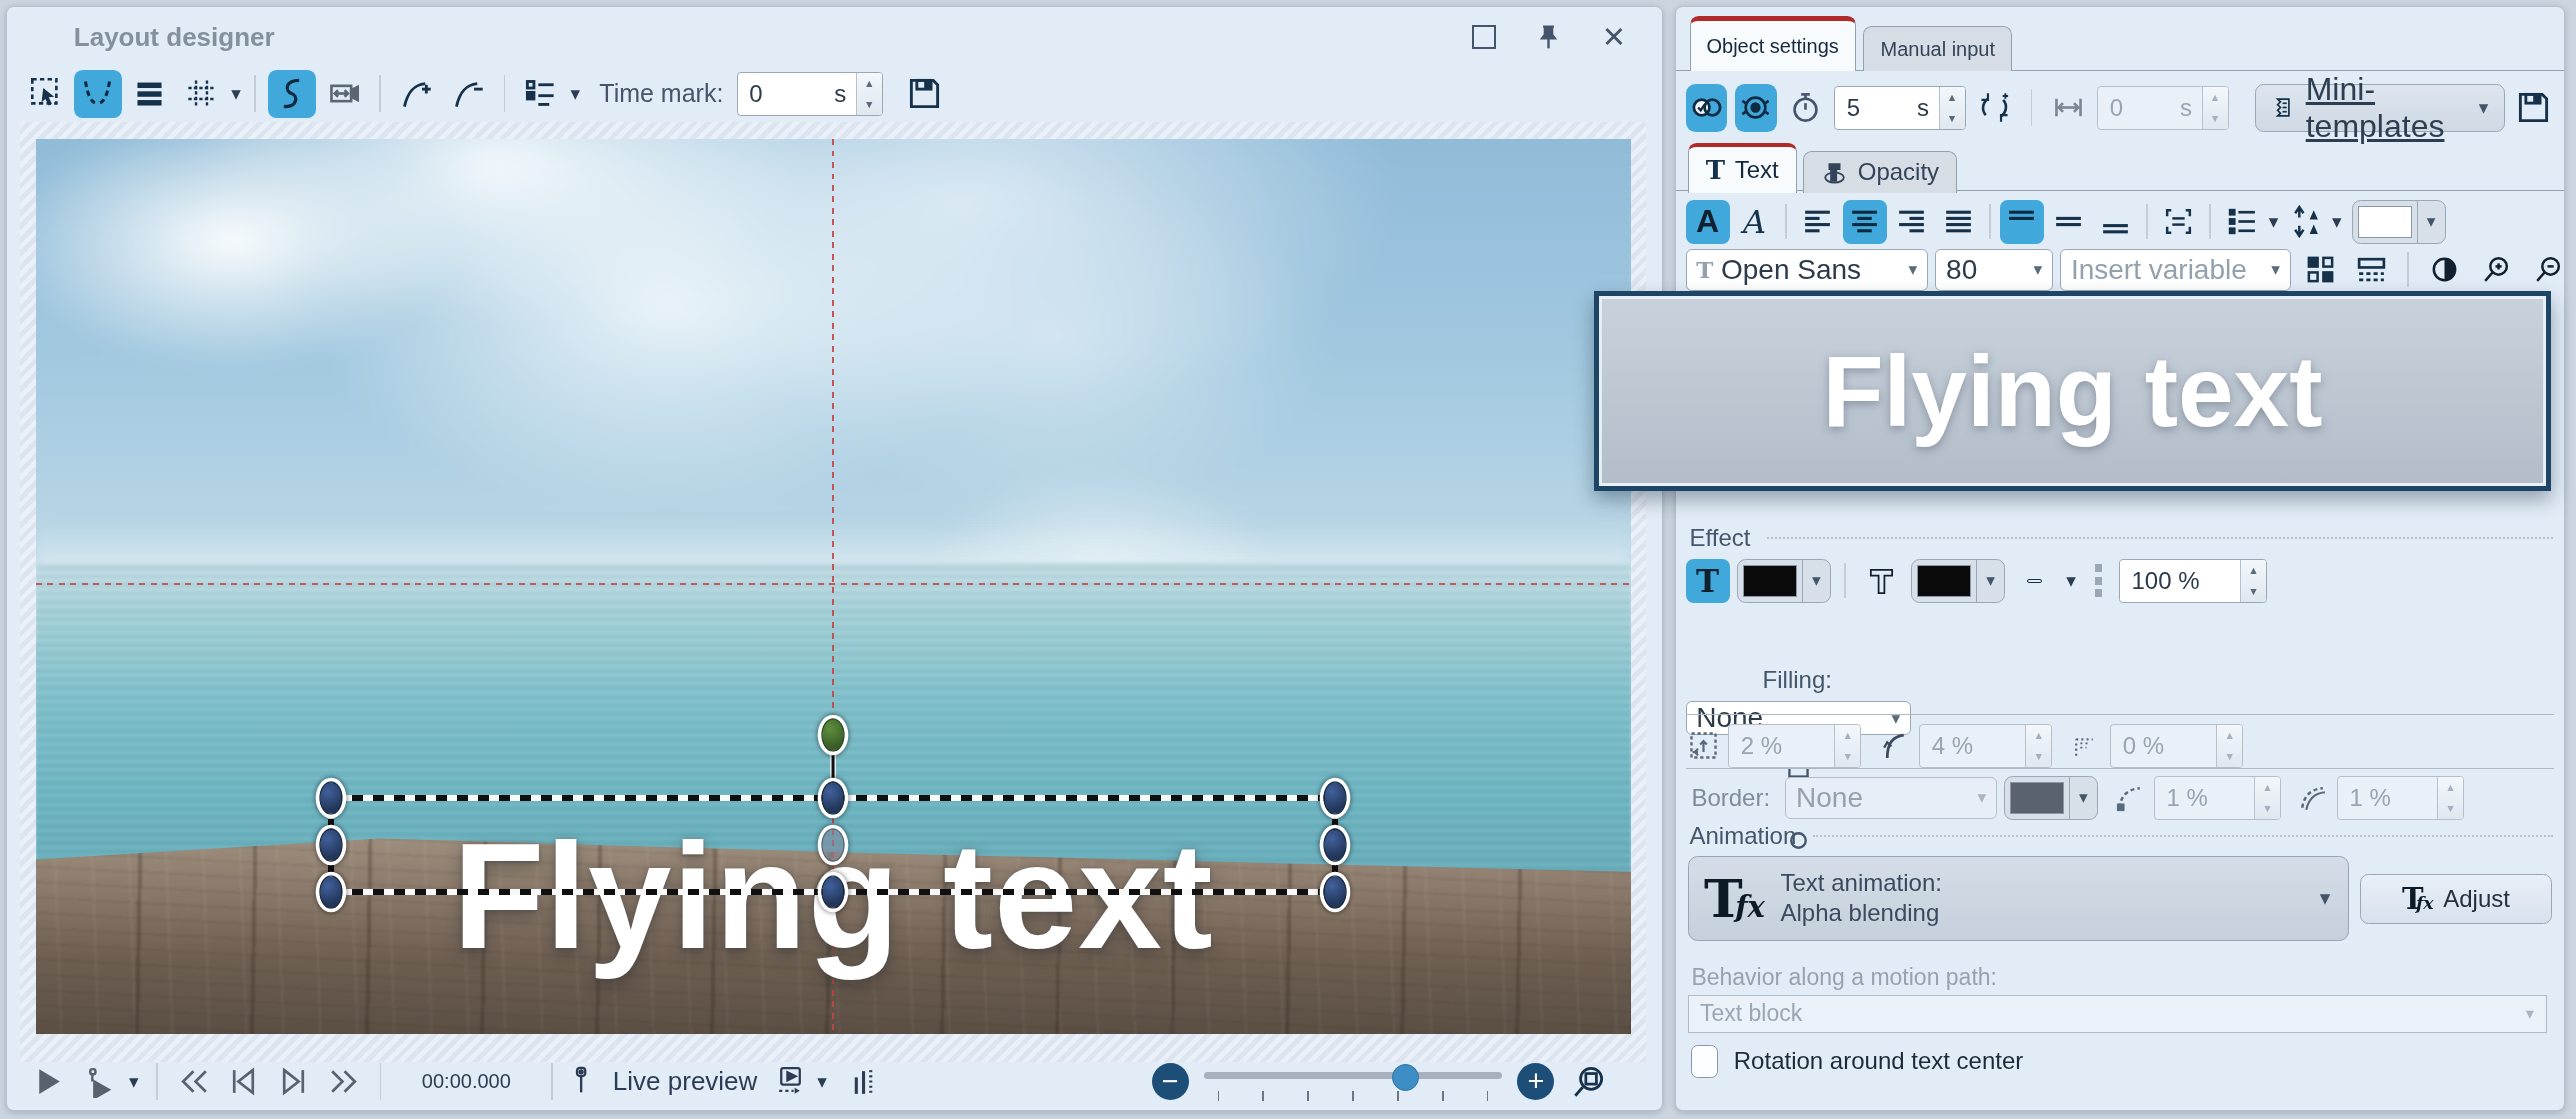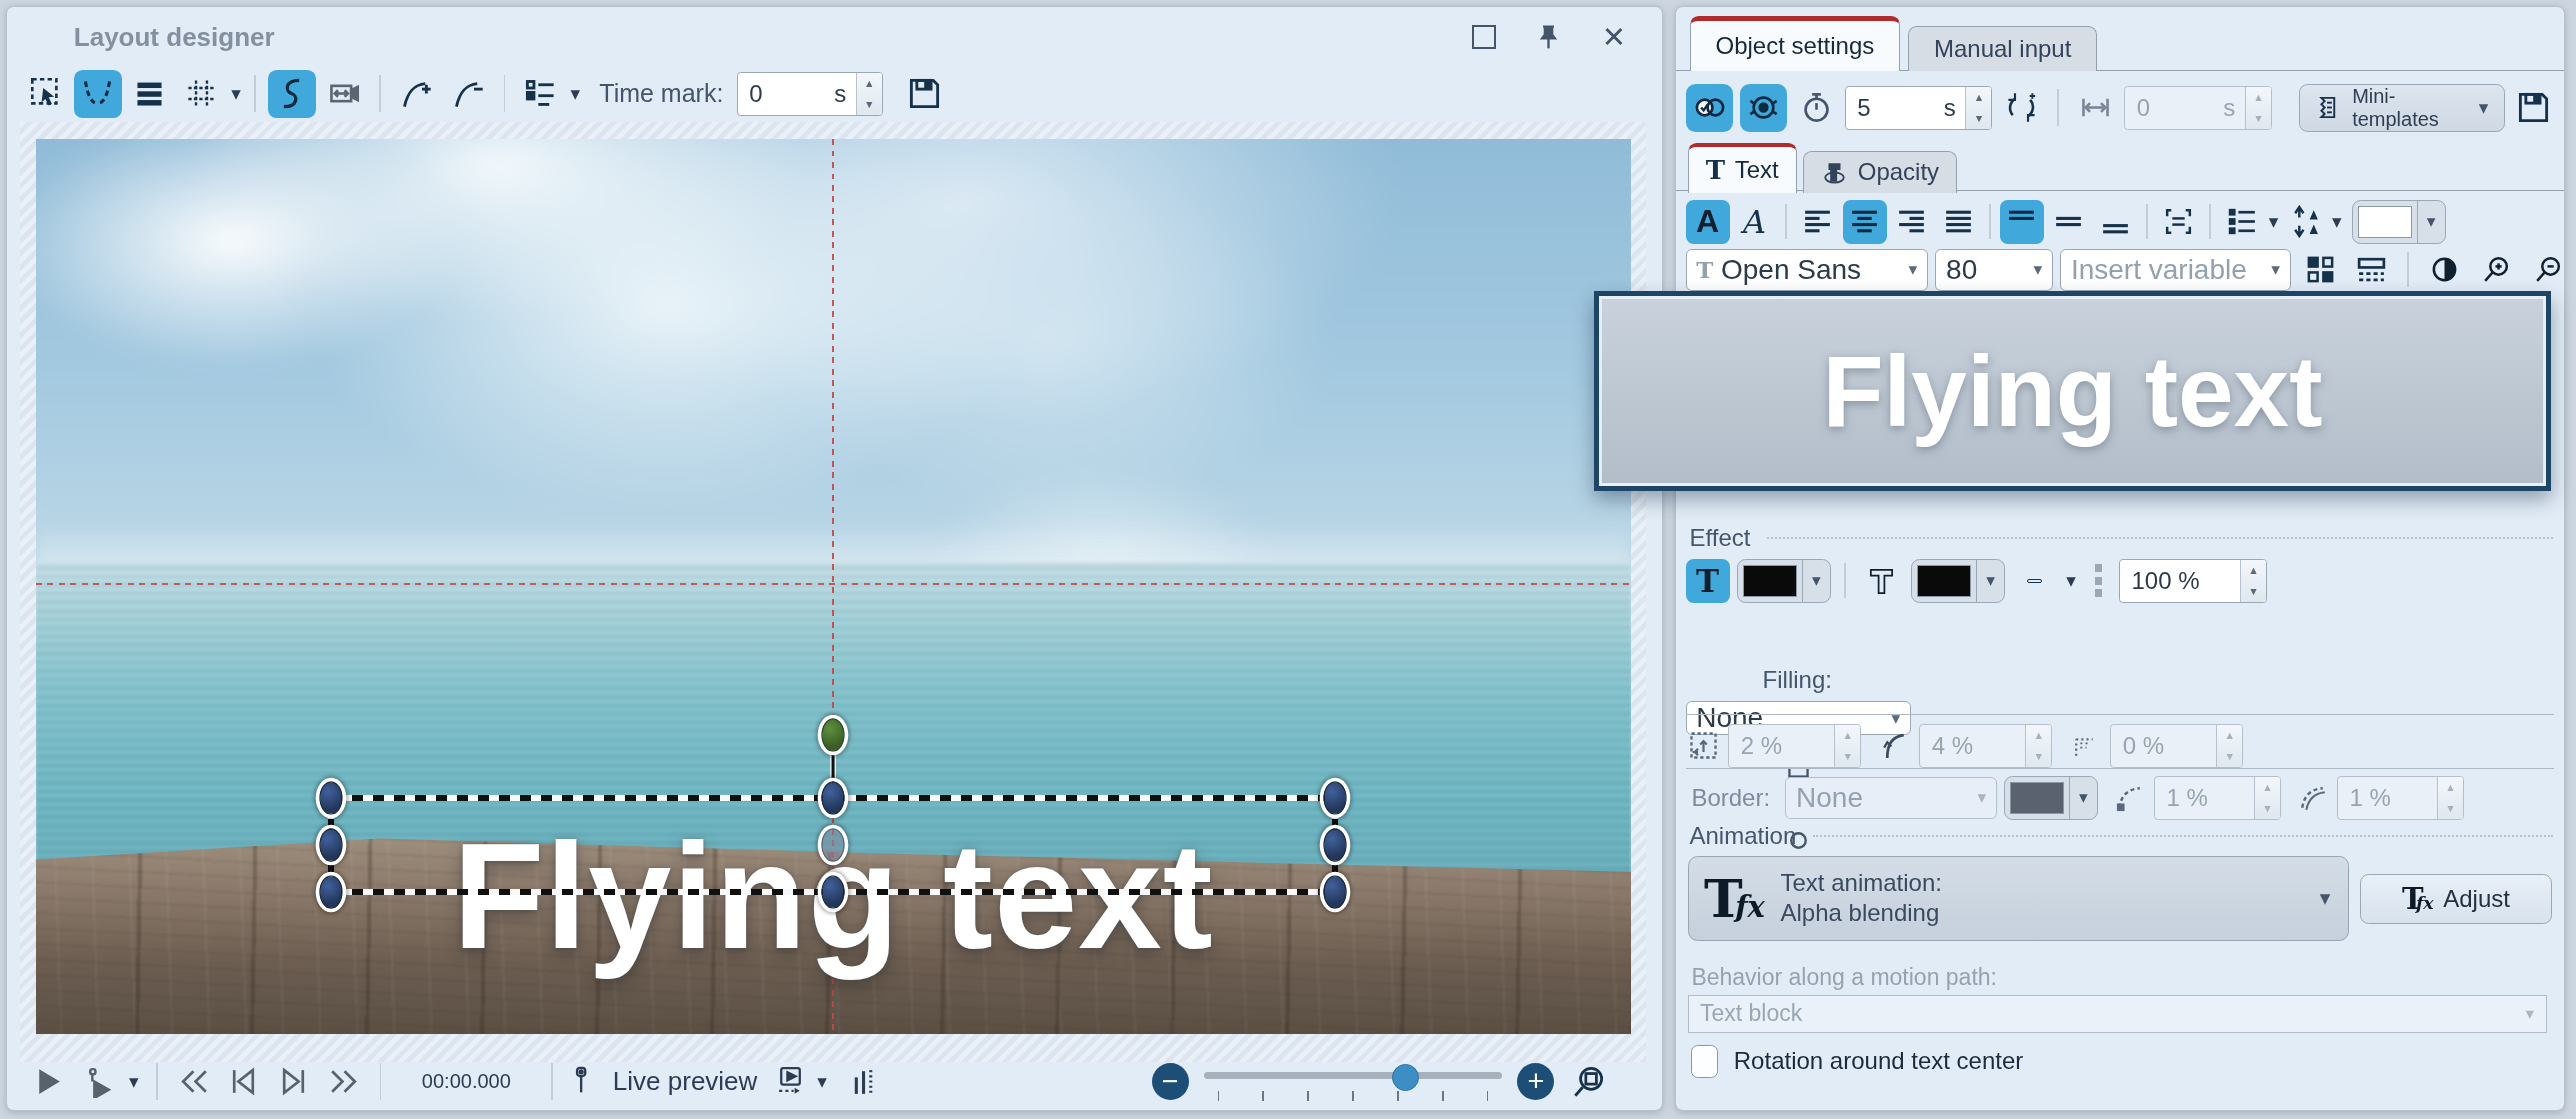--- a/index.html
+++ b/index.html
@@ -82,29 +82,29 @@
   .zbubble{width:37px;height:37px;border-radius:50%;background:#1d4e77;color:#fff;font-size:29px;line-height:1;
     display:flex;align-items:center;justify-content:center;}
   .slider{position:relative;width:298px;height:44px;}
   .slider .track{position:absolute;left:0;right:0;top:12.5px;height:6.7px;background:#a7b1bd;border-radius:3.8px;}
   .slider .thumb{position:absolute;top:3.8px;left:63%;width:25px;height:25px;border-radius:50%;background:#3e8ec6;border:1px solid #2d6f9e;}
   .slider .ticks{position:absolute;left:13.5px;right:13.5px;top:31px;display:flex;justify-content:space-between;}
   .slider .ticks i{width:1.9px;height:10.6px;background:#6a7684;}
 
   
   .rp-tabs{position:absolute;left:13.5px;top:9.6px;display:flex;align-items:flex-end;z-index:2;}
-  .rtab{display:flex;align-items:center;gap:9.6px;padding:0 25px;font-size:24px;border:1px solid #93a0ae;border-bottom:none;border-radius:8.6px 8.6px 0 0;}
+  .rtab{display:flex;align-items:center;gap:9.6px;padding:0 16px;font-size:20px;border:1px solid #93a0ae;border-bottom:none;border-radius:8.6px 8.6px 0 0;}
   .rtab.active{background:#f8fbfe;border-top:5.8px solid #b22b2b;color:#15293d;height:50px;}
   .rtab.inactive{background:#d6dde5;color:#33435a;height:44px;margin-left:7.7px;}
   .rp-tabline{position:absolute;left:0;right:0;top:63px;height:1px;background:#93a0ae;}
 
   .rp-toolbar{position:absolute;left:9.6px;right:9.6px;top:73px;height:56px;display:flex;align-items:center;gap:7.7px;}
   .bluebtn{width:52px;height:48px;background:#41a8dc;border-radius:9.6px;display:flex;align-items:center;justify-content:center;}
   .plainbtn{min-width:42px;height:46px;display:flex;align-items:center;justify-content:center;}
-  .gridbtn-label{font-size:20px;color:#2e3e52;}
+  .gridbtn-label{font-size:32px;color:#2e3e52;text-decoration:underline;}
   .minitpl{display:flex;align-items:center;gap:11.5px;height:46px;padding:0 15.4px;margin-left:19px;
     background:linear-gradient(#dde5ee,#cfd9e4);border:1.9px solid #9aa7b5;border-radius:8.6px;}
   .minitpl .arr{font-size:19px;color:#44546a;}
 
   .rp-subtabs{position:absolute;left:11.5px;top:136px;display:flex;align-items:flex-end;z-index:2;}
   .stab{display:flex;align-items:center;gap:9.6px;padding:0 17.3px;font-size:24px;border:1px solid #93a0ae;border-bottom:none;border-radius:8.6px 8.6px 0 0;}
   .stab.active{background:#f8fbfe;border-top:4.8px solid #b22b2b;color:#15293d;height:46px;}
   .stab.inactive{background:#d6dde5;color:#33435a;height:41px;margin-left:5.8px;}
   .stab .gT{font-family:"DejaVu Serif",serif;font-weight:bold;font-size:26px;color:#16324a;}
   .rp-subtabline{position:absolute;left:0;right:0;top:183px;height:1px;background:#93a0ae;}

